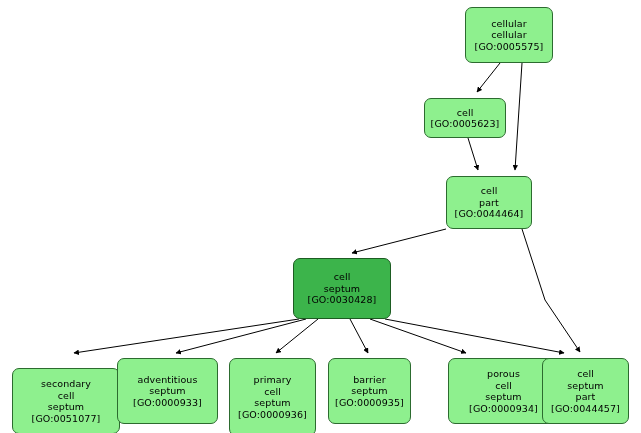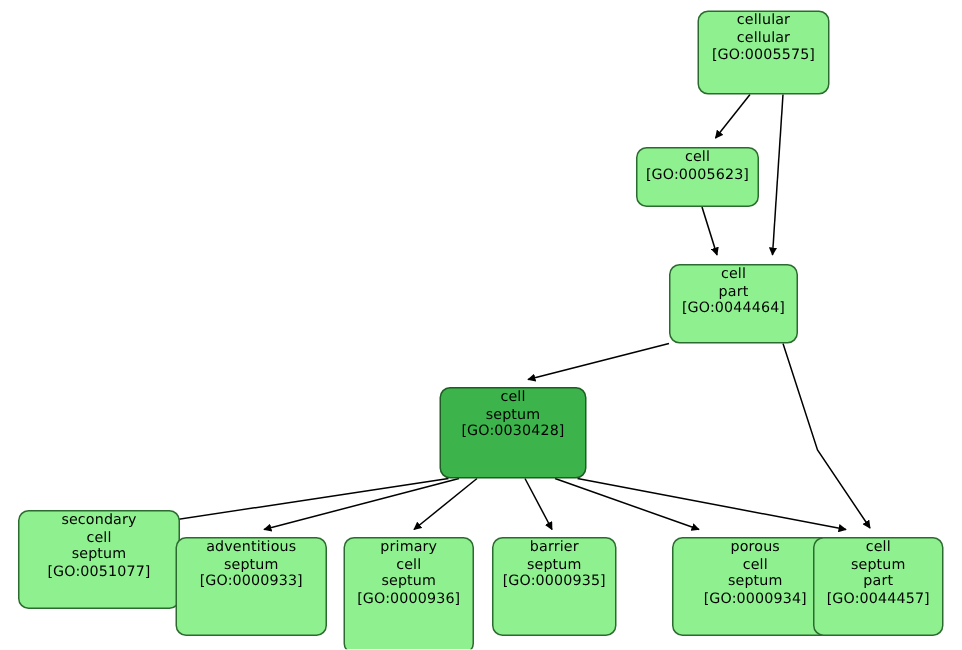--- a/index.html
+++ b/index.html
@@ -26,20 +26,21 @@
   .node {
     position: absolute;
     box-sizing: border-box;
     border: 1px solid #2c6b2f;
     border-radius: 7px;
     background: #8ef08e;
     color: #000000;
     display: flex;
     flex-direction: column;
     align-items: center;
+    justify-content: center;
     text-align: center;
     font-size: 9.5px;
     line-height: 11.5px;
     letter-spacing: 0.1px;
   }
   .node.highlight {
     background: #3cb44b;
     border-color: #1d5c22;
   }
   .node .line {
@@ -86,21 +87,21 @@
       <div class="node" style="left: 446px; top: 176px; width: 86px; height: 53px;">
         <span class="line">cell</span>
         <span class="line">part</span>
         <span class="line">[GO:0044464]</span>
       </div>
       <div class="node highlight" style="left: 293px; top: 258px; width: 98px; height: 61px;">
         <span class="line">cell</span>
         <span class="line">septum</span>
         <span class="line">[GO:0030428]</span>
       </div>
-      <div class="node" style="left: 12px; top: 340px; width: 108px; height: 66px;">
+      <div class="node" style="left: 12px; top: 368px; width: 108px; height: 66px;">
         <span class="line">secondary</span>
         <span class="line">cell</span>
         <span class="line">septum</span>
         <span class="line">[GO:0051077]</span>
       </div>
       <div class="node" style="left: 117px; top: 358px; width: 101px; height: 66px;">
         <span class="line">adventitious</span>
         <span class="line">septum</span>
         <span class="line">[GO:0000933]</span>
       </div>

